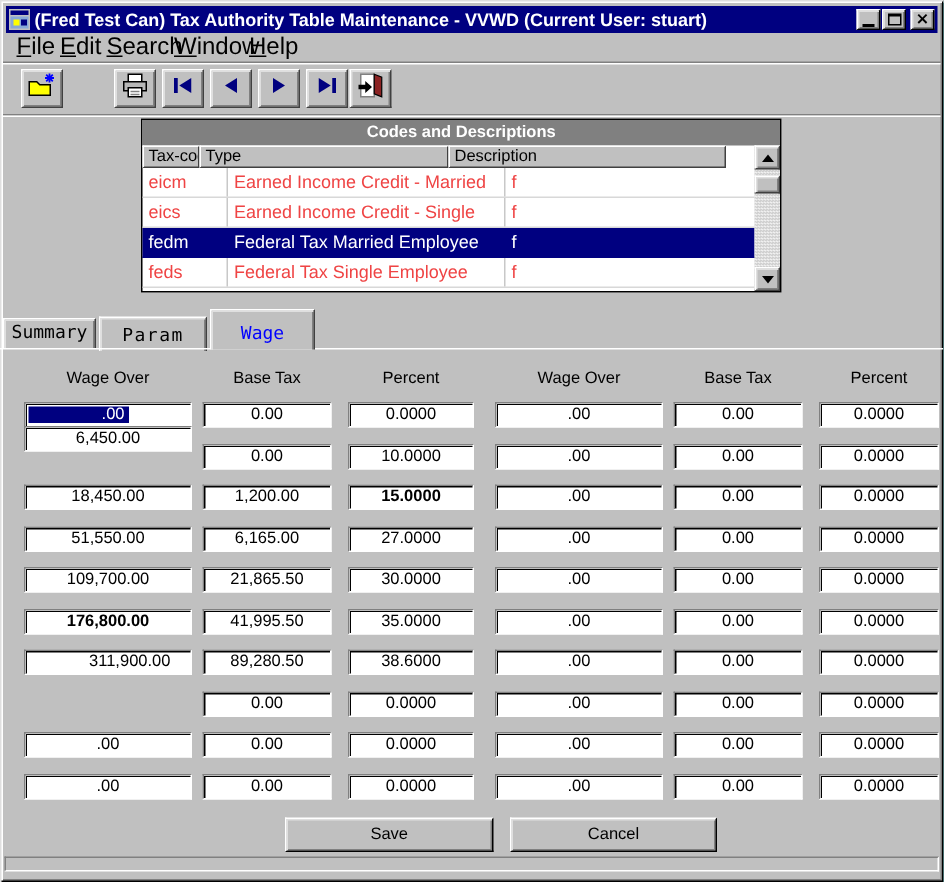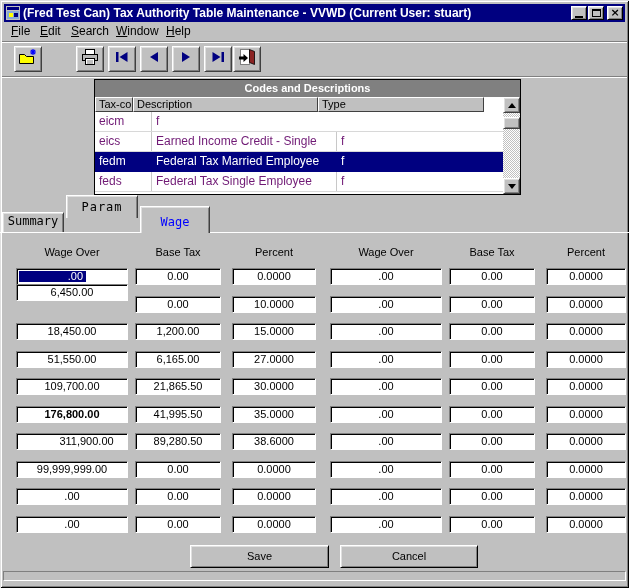--- a/index.html
+++ b/index.html
@@ -14,21 +14,21 @@
   .app-icon{width:14px;height:14px;margin:0 3px 0 0;flex:none;}
   .title{color:#fff;font-weight:bold;font-size:12px;white-space:nowrap;overflow:hidden;flex:1;}
   .tbtn{width:16px;height:14px;flex:none;background:#c0c0c0;border:1px solid;border-color:#fff #000 #000 #fff;
     box-shadow:inset 1px 1px 0 #dfdfdf,inset -1px -1px 0 #808080;display:flex;align-items:center;justify-content:center;margin-left:1px;box-sizing:border-box;}
   .tbtn.close{margin-left:3px;}
   .glyph-min{width:8px;height:2px;background:#000;margin-top:7px;}
   .glyph-max{width:9px;height:8px;border:1px solid #000;border-top-width:2px;box-sizing:border-box;}
   .glyph-x{font:bold 11px "DejaVu Sans",sans-serif;line-height:10px;color:#000;}
 
   
-  .menubar{position:absolute;top:22px;left:4px;right:4px;height:19px;font-size:12px;}
+  .menubar{position:absolute;top:22px;left:4px;right:4px;height:19px;font-size:16px;}
   .menu-item{position:absolute;top:0;height:19px;line-height:19px;color:#000;}
   .menu-item:nth-child(1){left:7px;}
   .menu-item:nth-child(2){left:36px;}
   .menu-item:nth-child(3){left:67px;}
   .menu-item:nth-child(4){left:112px;}
   .menu-item:nth-child(5){left:162px;}
   .menu-item::first-letter{text-decoration:underline;}
 
   .hdiv{position:absolute;left:2px;right:2px;height:0;border-top:1px solid #808080;border-bottom:1px solid #fff;}
   .hdiv.d1{top:41px;} .hdiv.d2{top:76px;}
@@ -43,21 +43,21 @@
 
   
   .codes{position:absolute;left:94px;top:79px;width:427px;height:116px;background:#fff;border:1px solid #000;box-sizing:border-box;}
   .codes-title{height:17px;background:#808080;color:#fff;font-weight:bold;font-size:11px;text-align:center;line-height:17px;}
   .codes-header{position:absolute;left:0;top:17px;height:15px;width:408px;display:flex;}
   .hcell{box-sizing:border-box;background:#c0c0c0;border:1px solid;border-color:#fff #404040 #404040 #fff;
     font-size:11px;line-height:12px;padding-left:3px;color:#000;overflow:hidden;white-space:nowrap;}
   .hcell.c0{width:38px;} .hcell.c1{width:185px;} .hcell.c2{width:166px;}
   .codes-body{position:absolute;left:0;top:32px;width:408px;}
   .crow{display:flex;height:20px;border-bottom:1px solid #d8d8d8;box-sizing:border-box;}
-  .ccell{box-sizing:border-box;font-size:12px;line-height:18px;padding-left:4px;color:#701a75;
+  .ccell{box-sizing:border-box;font-size:12px;line-height:18px;padding-left:4px;color:#ef4444;
     border-right:1px solid #c8c8c8;overflow:hidden;white-space:nowrap;}
   .ccell.c0{width:57px;} .ccell.c1{width:185px;} .ccell.c2{width:166px;border-right:none;}
   .crow.selected{background:#000080;border-bottom-color:#000080;}
   .crow.selected .ccell{color:#fff;border-right-color:#000080;}
 
   
   .scrollbar{position:absolute;top:17px;right:0;bottom:0;width:17px;
     background:repeating-conic-gradient(#fff 0% 25%,#c0c0c0 0% 50%);background-size:2px 2px;}
   .sbtn,.sthumb{position:absolute;left:0;width:17px;background:#c0c0c0;border:1px solid;
     border-color:#fff #404040 #404040 #fff;box-shadow:inset 1px 1px 0 #dfdfdf,inset -1px -1px 0 #808080;
@@ -65,21 +65,21 @@
   .sb-up{top:0;height:16px;} .sb-down{bottom:0;height:16px;} .sthumb{top:20px;height:12px;}
   .arr-up{width:0;height:0;border-left:4px solid transparent;border-right:4px solid transparent;border-bottom:5px solid #000;}
   .arr-down{width:0;height:0;border-left:4px solid transparent;border-right:4px solid transparent;border-top:5px solid #000;}
 
   
   .tab{position:absolute;background:#c0c0c0;font-family:"DejaVu Sans Mono",monospace;font-size:12px;
     display:flex;align-items:flex-end;justify-content:center;padding-bottom:4px;box-sizing:border-box;
     border-left:1px solid #fff;border-top:1px solid #fff;border-right:1px solid #404040;
     box-shadow:inset 1px 1px 0 #dfdfdf,inset -1px 0 0 #808080;color:#000;}
   .tab.t0{left:2px;width:62px;top:212px;height:20px;font-weight:normal;}
-  .tab.t1{left:66px;width:72px;top:195px;height:23px;letter-spacing:1px;}
+  .tab.t1{left:66px;width:72px;top:211px;height:23px;letter-spacing:1px;}
   .tab.t2{left:140px;width:70px;top:206px;height:27px;z-index:3;}
   .tab.active{color:#0000ff;}
   .panel-edge{position:absolute;left:0;top:232px;width:629px;height:1px;background:#fff;z-index:1;}
 
   
   .wage-grid{position:absolute;left:0;top:0;width:577px;height:588px;z-index:2;pointer-events:none;}
   .wage-grid>*{pointer-events:auto;}
   .wlabel{position:absolute;top:246px;height:13px;font-size:11px;text-align:center;color:#000;}
   .wfield{position:absolute;height:17px;box-sizing:border-box;background:#fff;border:1px solid;
     border-color:#808080 #fff #fff #808080;box-shadow:inset 1px 1px 0 #000;
@@ -193,26 +193,27 @@
       </svg>
     </span>
   </div>
 
   <div class="hdiv d2"></div>
 
   <div class="codes">
     <div class="codes-title">Codes and Descriptions</div>
     <div class="codes-header" id="codes-header">
         <div class="hcell c0">Tax-code</div>
+        <div class="hcell c2">Type</div>
         <div class="hcell c1">Description</div>
-        <div class="hcell c2">Type</div>
       </div>
     <div class="codes-body" id="codes-body">
         <div class="crow">
           <div class="ccell c0">eicm</div>
+          <div class="ccell c1">Earned Income Credit - Married</div>
           <div class="ccell c2">f</div>
         </div>
         <div class="crow">
           <div class="ccell c0">eics</div>
           <div class="ccell c1">Earned Income Credit - Single</div>
           <div class="ccell c2">f</div>
         </div>
         <div class="crow selected">
           <div class="ccell c0">fedm</div>
           <div class="ccell c1">Federal Tax Married Employee</div>
@@ -258,21 +259,21 @@
       <div class="wfield wc4" style="top: 268px;">0.00</div>
       <div class="wfield wc5" style="top: 268px;">0.0000</div>
       <div class="wfield wc0" style="top: 284px;">6,450.00</div>
       <div class="wfield wc1" style="top: 296px;">0.00</div>
       <div class="wfield wc2" style="top: 296px;">10.0000</div>
       <div class="wfield wc3" style="top: 296px;">.00</div>
       <div class="wfield wc4" style="top: 296px;">0.00</div>
       <div class="wfield wc5" style="top: 296px;">0.0000</div>
       <div class="wfield wc0" style="top: 323px;">18,450.00</div>
       <div class="wfield wc1" style="top: 323px;">1,200.00</div>
-      <div class="wfield wc2" style="top: 323px;">15.0000</div>
+      <div class="wfield wc2" style="top: 323px; font-weight: bold;">15.0000</div>
       <div class="wfield wc3" style="top: 323px;">.00</div>
       <div class="wfield wc4" style="top: 323px;">0.00</div>
       <div class="wfield wc5" style="top: 323px;">0.0000</div>
       <div class="wfield wc0" style="top: 351px;">51,550.00</div>
       <div class="wfield wc1" style="top: 351px;">6,165.00</div>
       <div class="wfield wc2" style="top: 351px;">27.0000</div>
       <div class="wfield wc3" style="top: 351px;">.00</div>
       <div class="wfield wc4" style="top: 351px;">0.00</div>
       <div class="wfield wc5" style="top: 351px;">0.0000</div>
       <div class="wfield wc0" style="top: 378px;">109,700.00</div>
@@ -286,21 +287,20 @@
       <div class="wfield wc2" style="top: 406px;">35.0000</div>
       <div class="wfield wc3" style="top: 406px;">.00</div>
       <div class="wfield wc4" style="top: 406px;">0.00</div>
       <div class="wfield wc5" style="top: 406px;">0.0000</div>
       <div class="wfield wc0" style="top: 433px; padding-left: 29px;">311,900.00</div>
       <div class="wfield wc1" style="top: 433px;">89,280.50</div>
       <div class="wfield wc2" style="top: 433px;">38.6000</div>
       <div class="wfield wc3" style="top: 433px;">.00</div>
       <div class="wfield wc4" style="top: 433px;">0.00</div>
       <div class="wfield wc5" style="top: 433px;">0.0000</div>
-      <div class="wfield wc0" style="top: 461px;">99,999,999.00</div>
       <div class="wfield wc1" style="top: 461px;">0.00</div>
       <div class="wfield wc2" style="top: 461px;">0.0000</div>
       <div class="wfield wc3" style="top: 461px;">.00</div>
       <div class="wfield wc4" style="top: 461px;">0.00</div>
       <div class="wfield wc5" style="top: 461px;">0.0000</div>
       <div class="wfield wc0" style="top: 488px;">.00</div>
       <div class="wfield wc1" style="top: 488px;">0.00</div>
       <div class="wfield wc2" style="top: 488px;">0.0000</div>
       <div class="wfield wc3" style="top: 488px;">.00</div>
       <div class="wfield wc4" style="top: 488px;">0.00</div>

